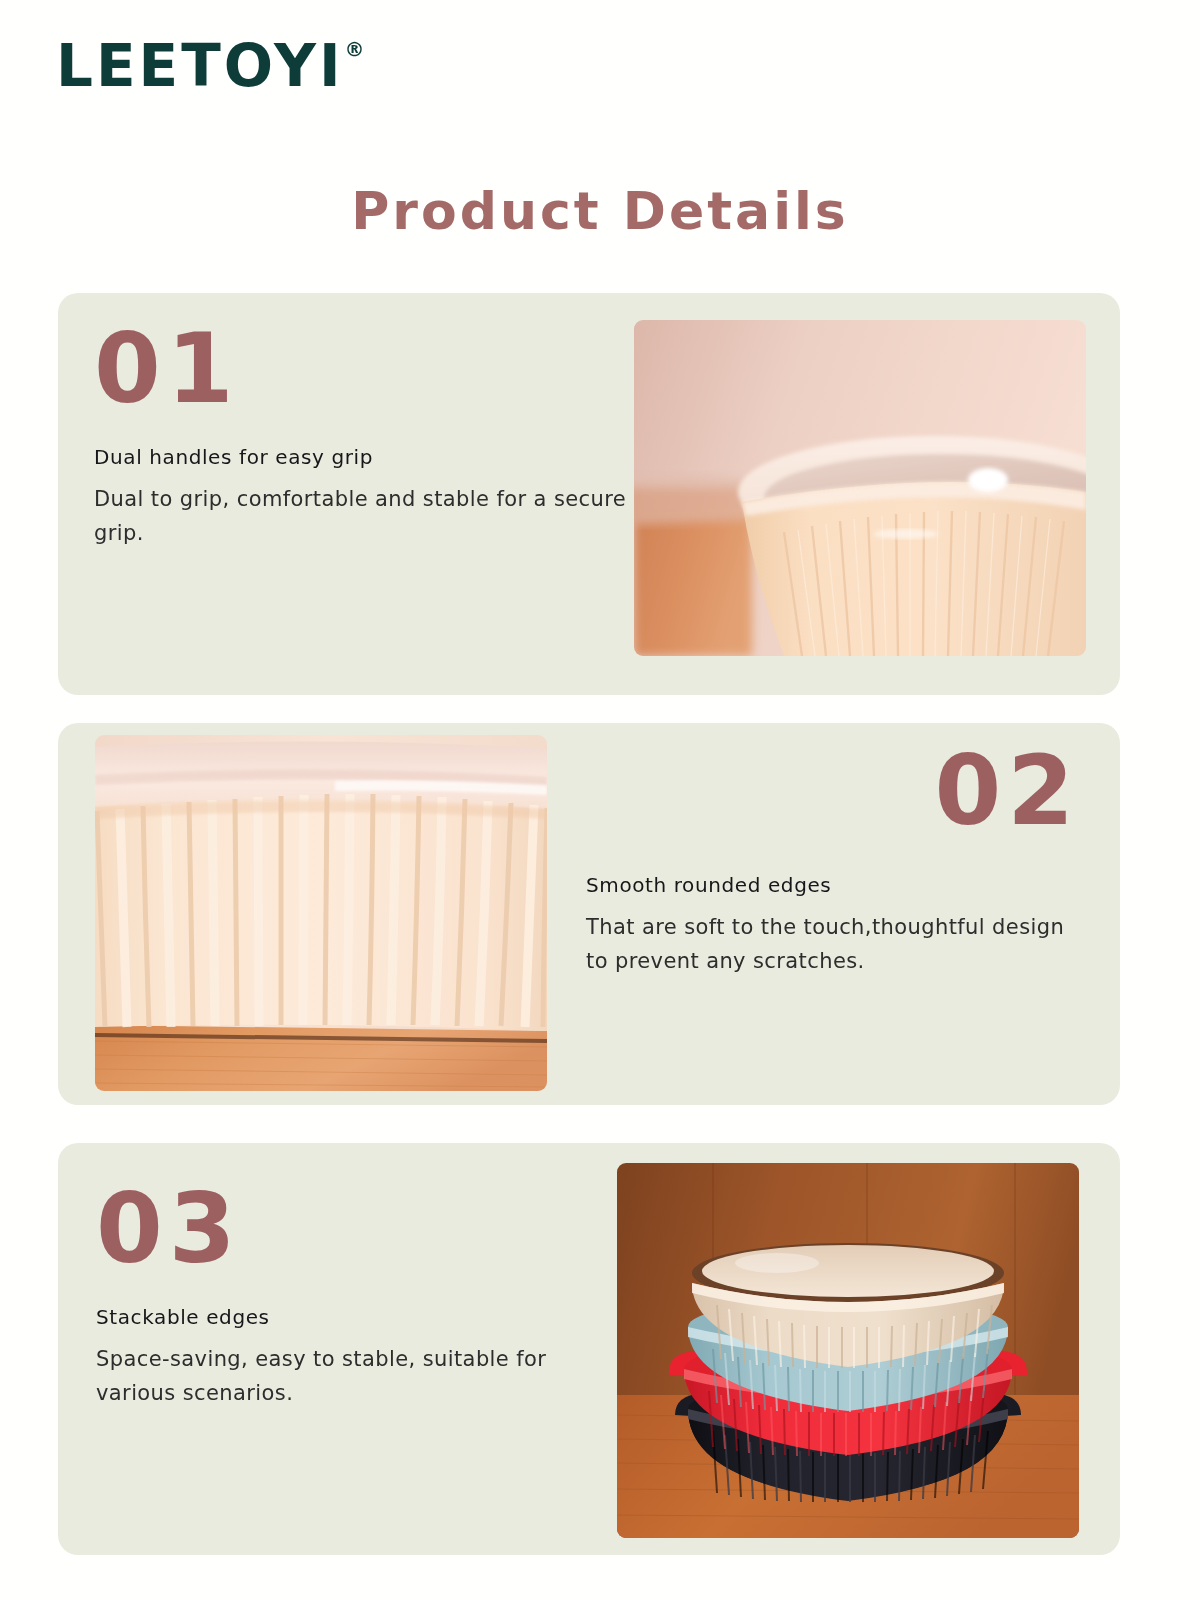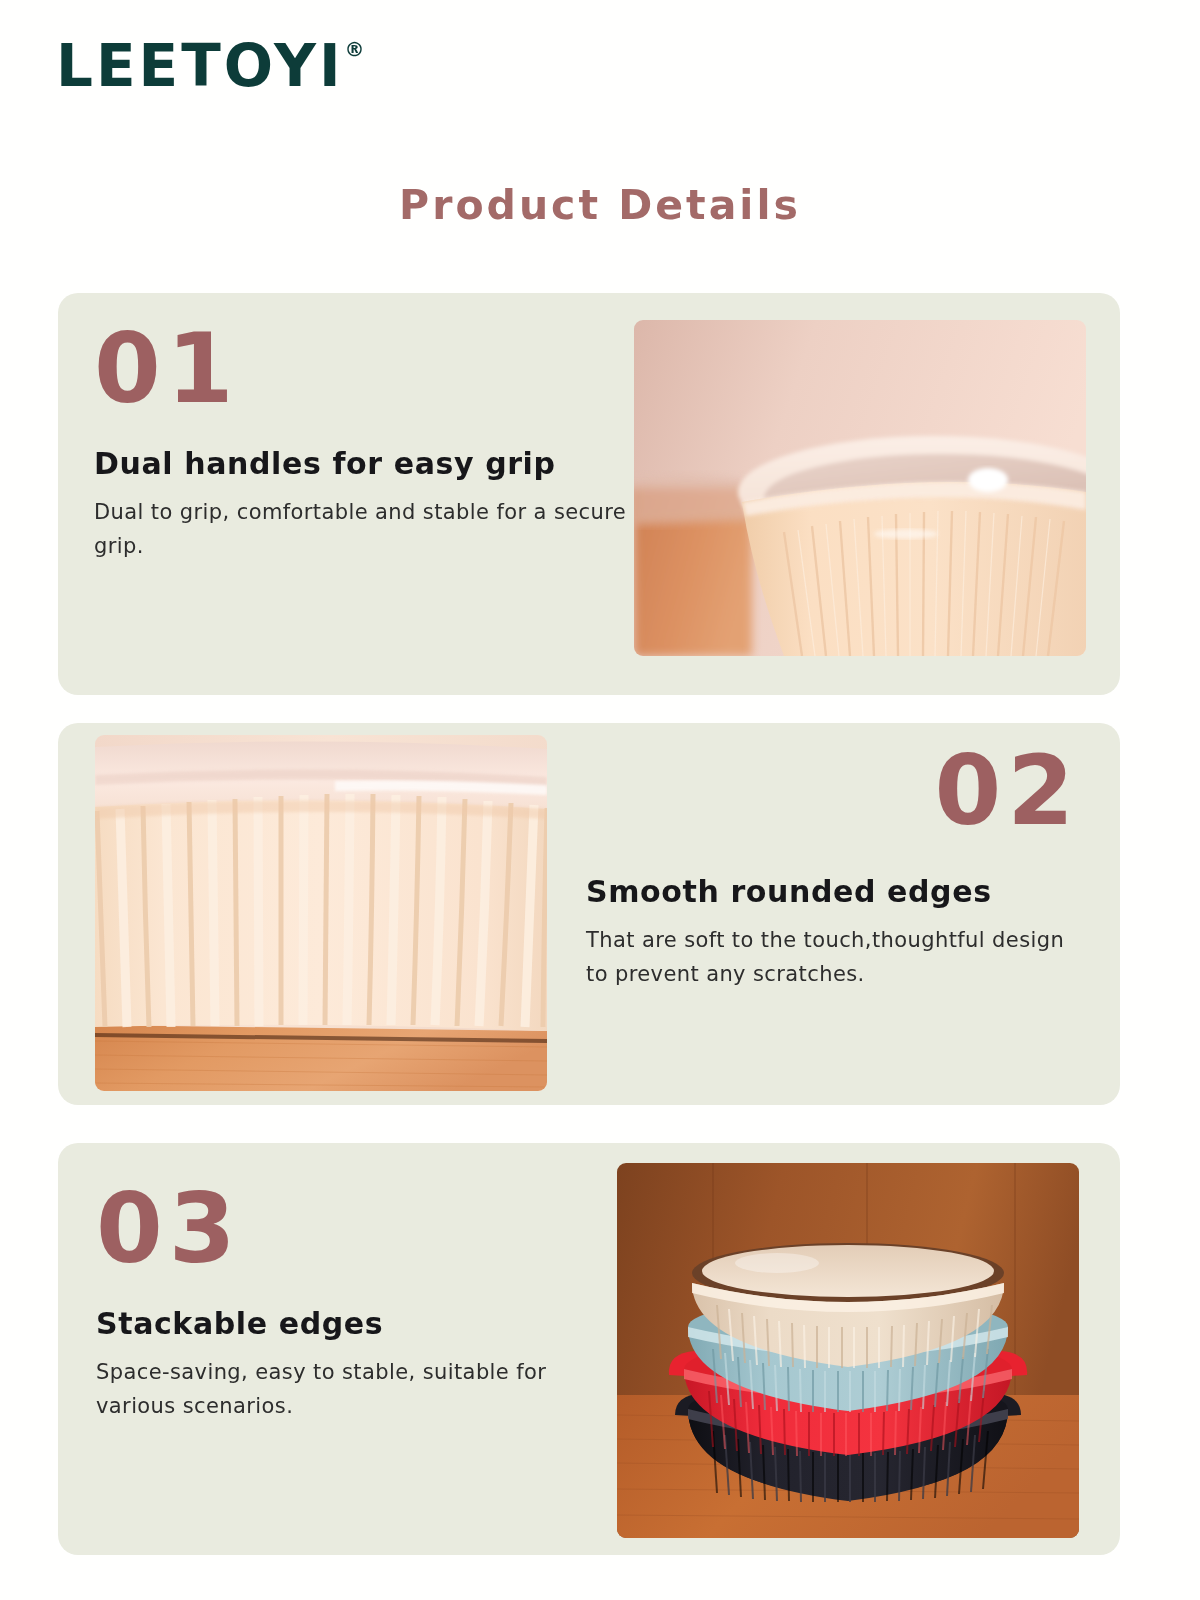--- a/index.html
+++ b/index.html
@@ -39,21 +39,21 @@
     margin-left: 1px;
   }
 
   
   .page-title {
     position: absolute;
     top: 183px;
     left: 0;
     width: 1200px;
     text-align: center;
-    font-size: 41px;
+    font-size: 52px;
     font-weight: 700;
     letter-spacing: 3px;
     color: #a36a68;
     line-height: 1.1;
   }
 
   
   .card {
     position: absolute;
     left: 58px;
@@ -81,22 +81,22 @@
   .step-num {
     font-size: 96px;
     font-weight: 700;
     color: #9d6061;
     letter-spacing: 6px;
     line-height: 1;
   }
   .tb-2 .step-num { text-align: right; padding-right: 6px; }
 
   .step-title {
-    font-size: 30px;
-    font-weight: 700;
+    font-size: 20px;
+    font-weight: 400;
     color: #17171a;
     letter-spacing: 0.6px;
     line-height: 1.25;
     margin-top: 28px;
   }
   .tb-2 .step-title { margin-top: 34px; }
 
   .step-desc {
     font-size: 21px;
     font-weight: 400;

